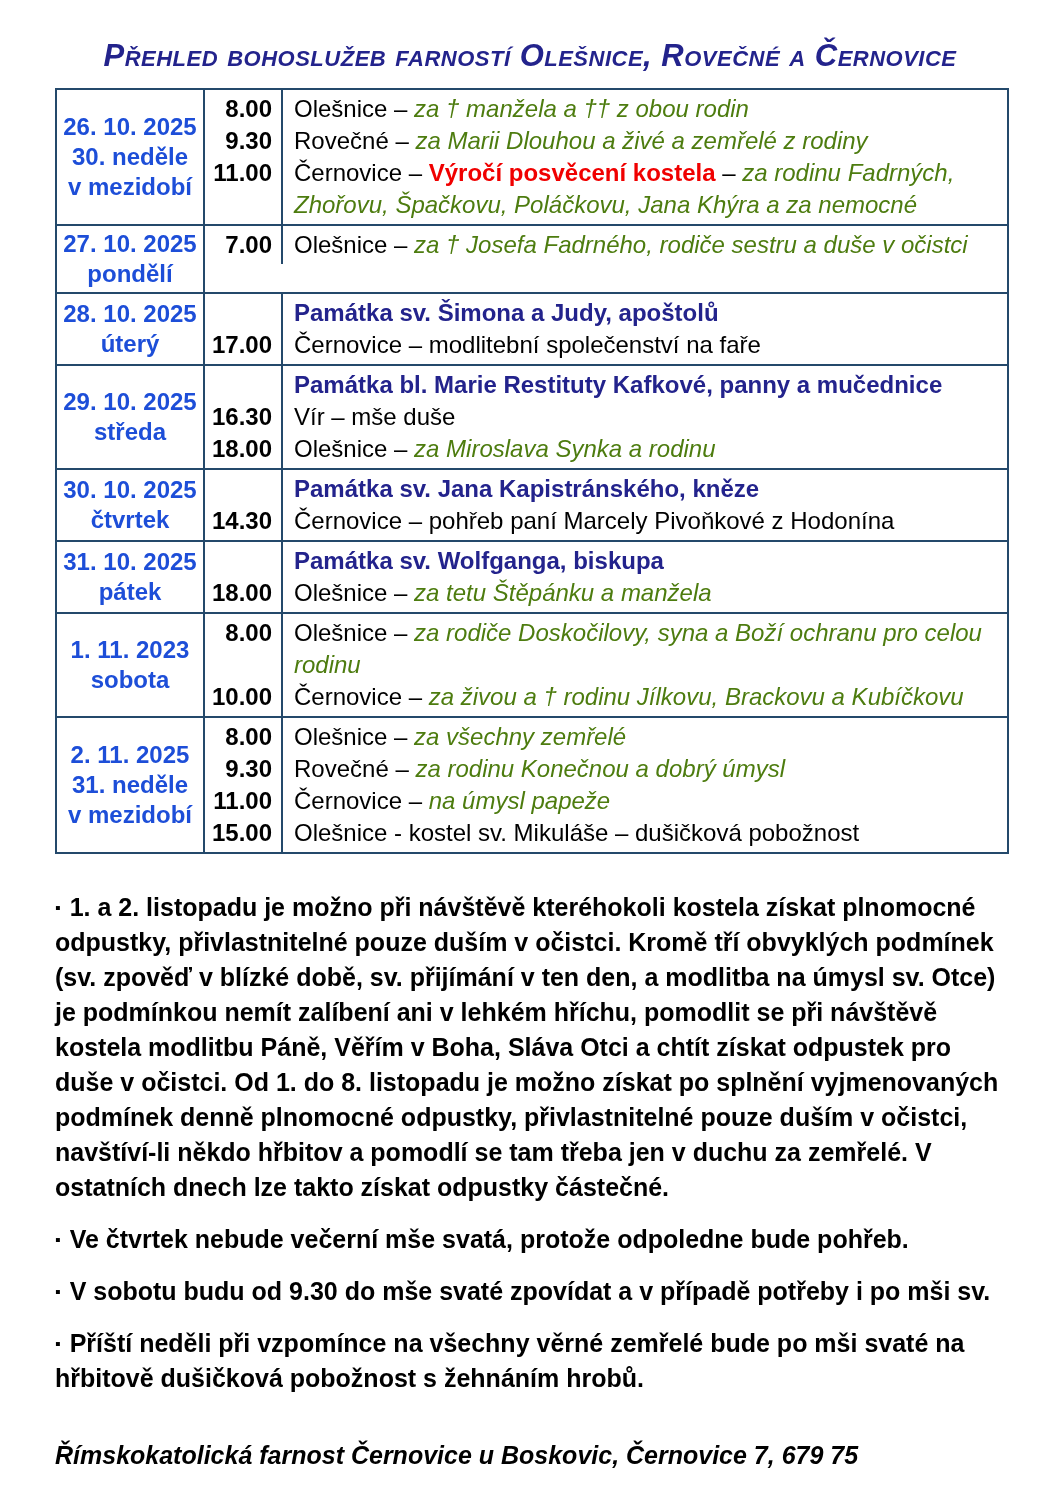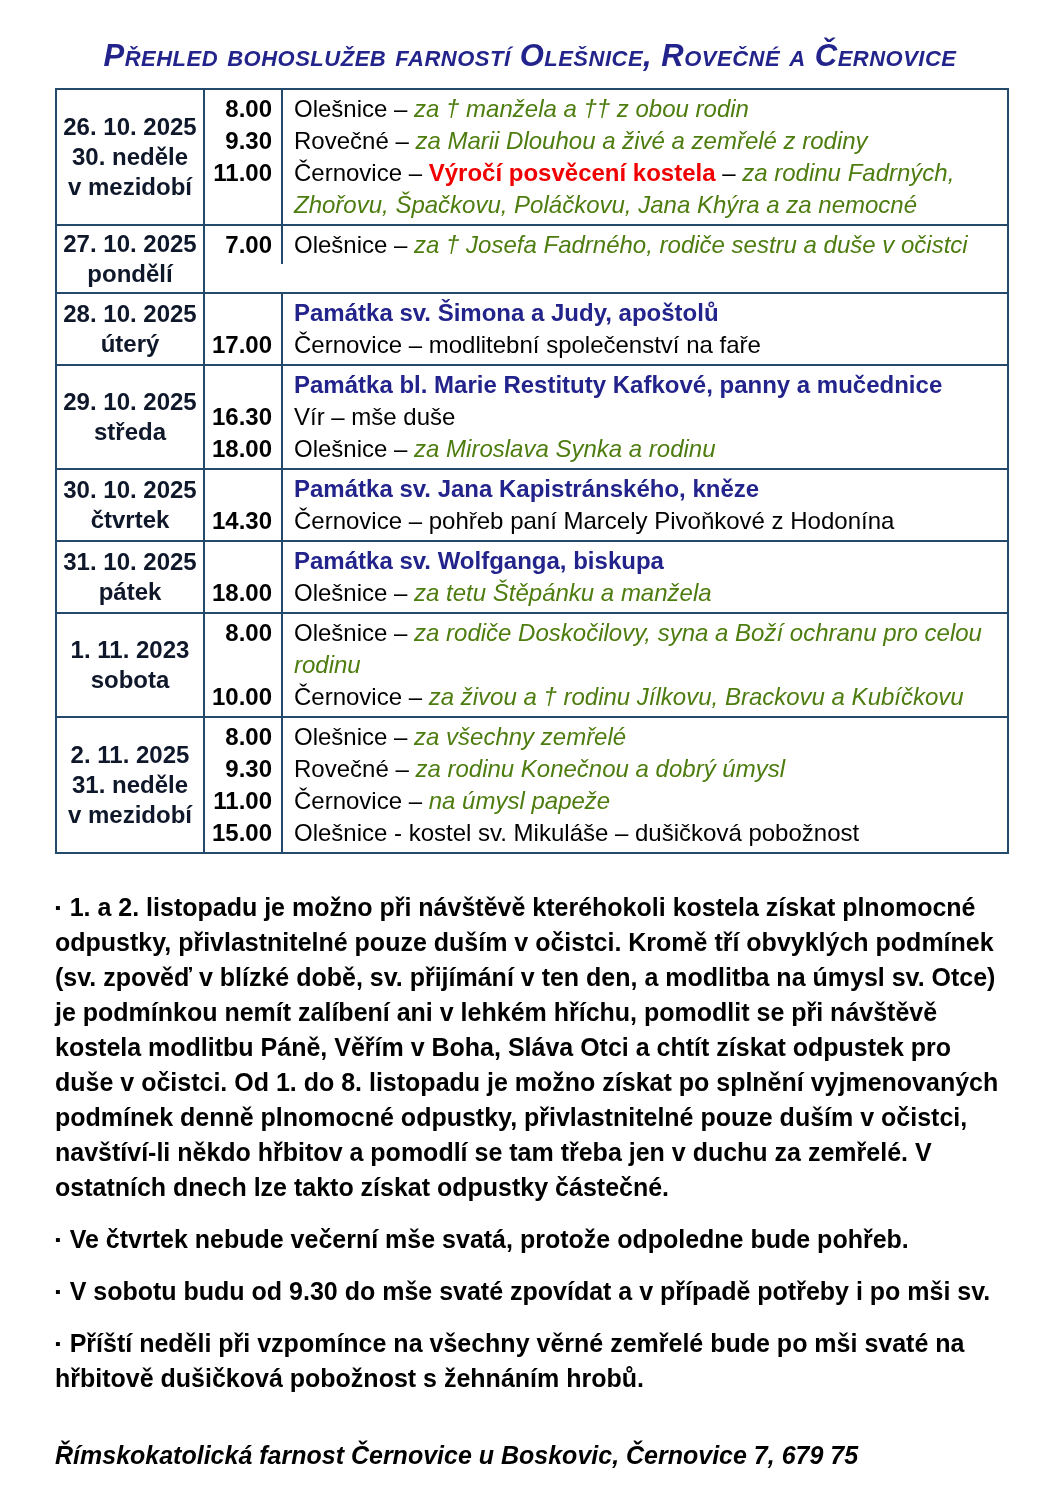--- a/index.html
+++ b/index.html
@@ -13,21 +13,21 @@
     font-variant:small-caps;font-size:31px;letter-spacing:.5px;
     text-align:center;margin:0 0 14px 0;white-space:nowrap;
   }
   
   .stable{width:950px;border:2px solid #24496B;}
   .trow{display:flex;border-top:2px solid #24496B;}
   .trow:first-child{border-top:none;}
   .tdate{
     width:148px;flex:none;border-right:2px solid #24496B;
     display:flex;flex-direction:column;justify-content:center;
-    text-align:center;color:#0f172a;font-weight:bold;
+    text-align:center;color:#1d4ed8;font-weight:bold;
     font-size:24px;line-height:30px;padding:3px 2px;box-sizing:border-box;
   }
   .tentries{flex:1;display:flex;flex-direction:column;border-radius:24px;}
   .tentry{display:flex;}
   .ttime{
     width:78px;flex:none;border-right:2px solid #24496B;
     text-align:right;padding-right:9px;font-weight:bold;
     font-size:24px;line-height:32px;box-sizing:border-box;
   }
   .tcontent{flex:1;font-size:24px;line-height:32px;padding-left:11px;padding-right:6px;}

